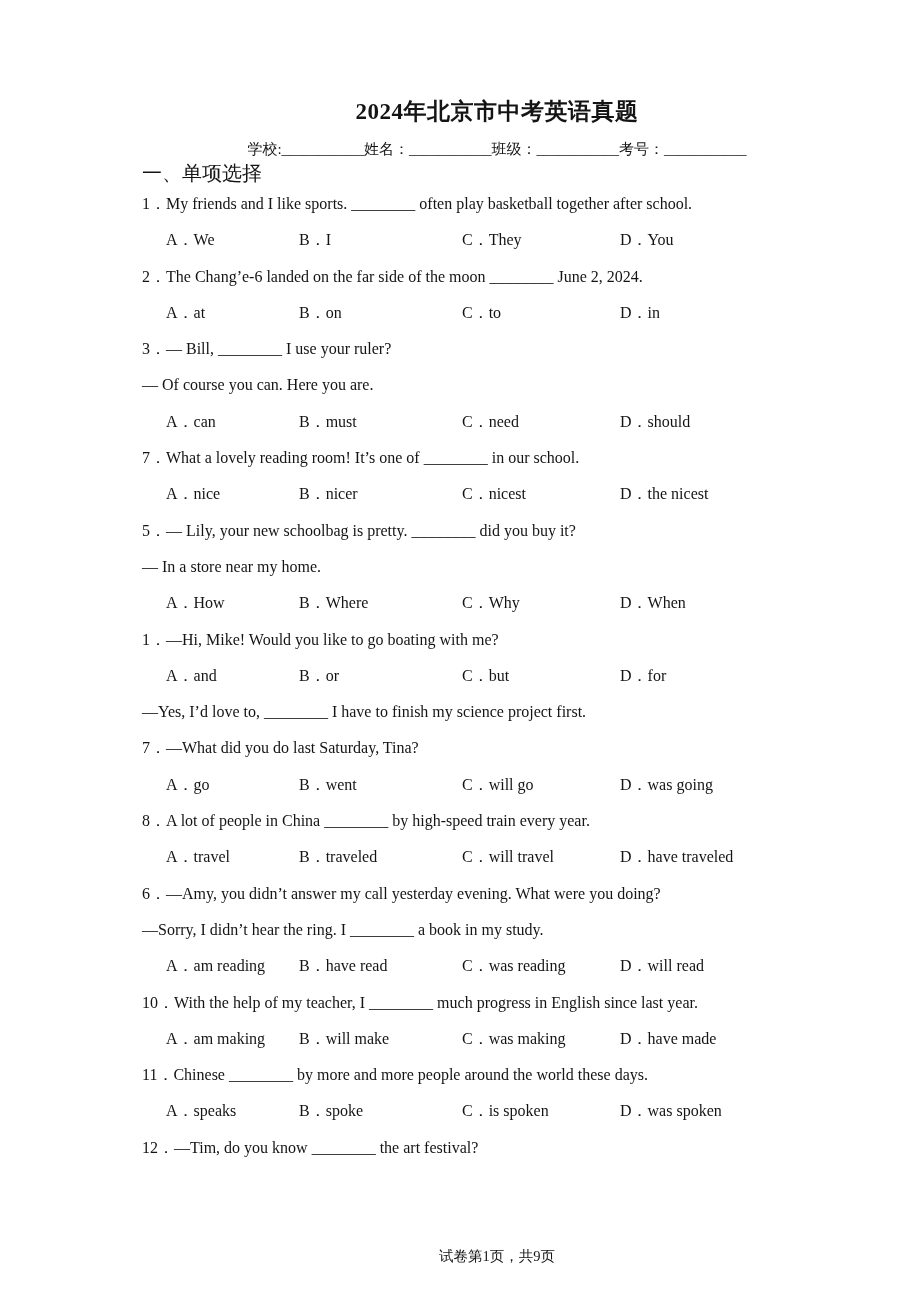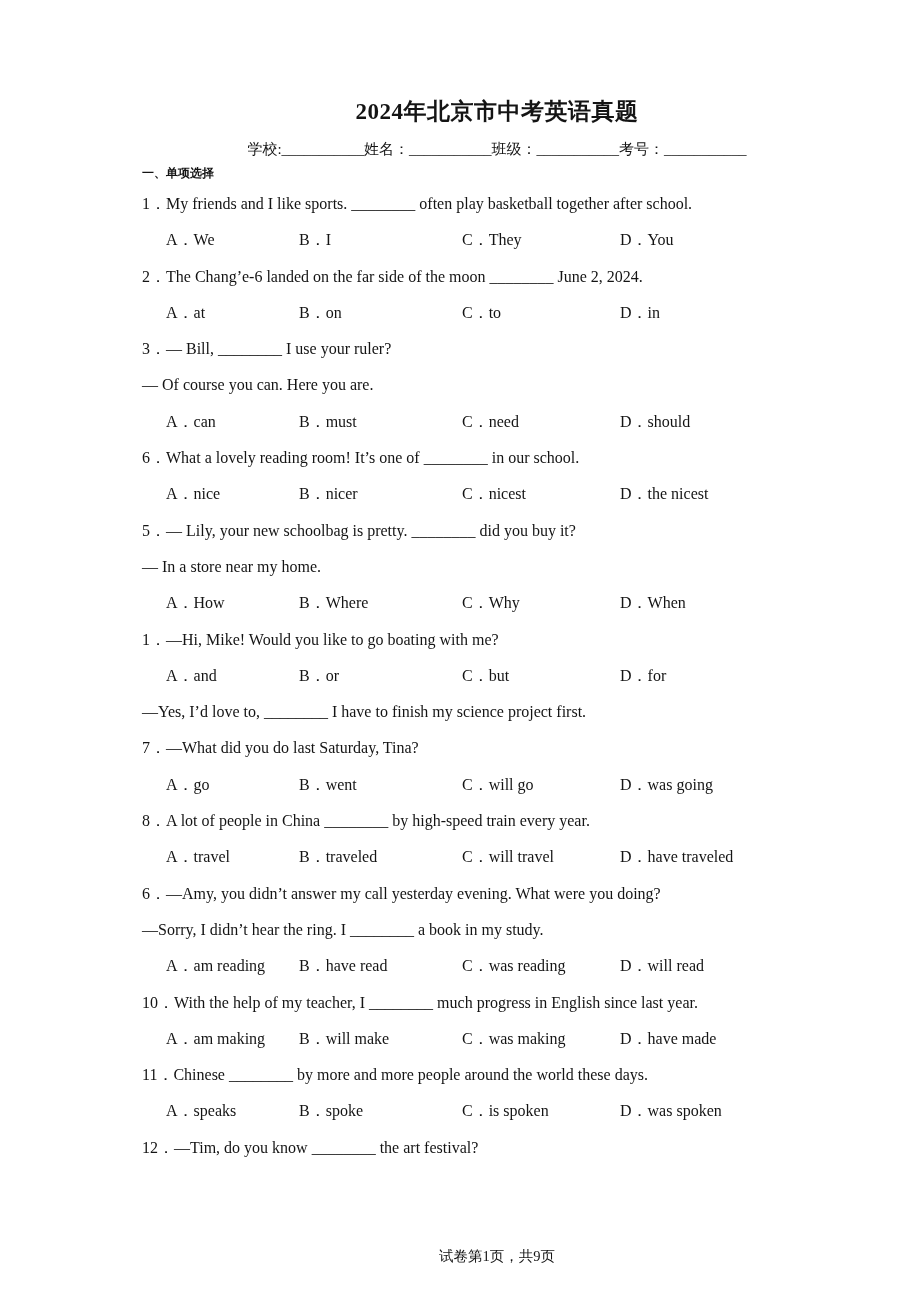--- a/index.html
+++ b/index.html
@@ -38,23 +38,23 @@
     line-height: 25px;
     white-space: nowrap;
   }
   .student-info .blank {
     letter-spacing: 0;
   }
   .section-heading {
     position: absolute;
     top: 161px;
     left: 105px;
-    font-size: 12px;
+    font-size: 20px;
     line-height: 24px;
-    font-weight: bold;
+    font-weight: normal;
   }
   .questions {
     position: absolute;
     top: 186px;
     left: 105px;
     right: 60px;
   }
   .q-line {
     height: 36.3px;
     line-height: 36.3px;
@@ -111,21 +111,21 @@
         <div class="q-line">3．— Bill, ________ I use your ruler?</div>
         <div class="q-line">— Of course you can. Here you are.</div>
         <div class="q-line options">
           <span class="opt opt-a">A．can</span>
           <span class="opt opt-b">B．must</span>
           <span class="opt opt-c">C．need</span>
           <span class="opt opt-d">D．should</span>
         </div>
       </div>
       <div class="q">
-        <div class="q-line">6．What a lovely reading room! It’s one of ________ in our school.</div>
+        <div class="q-line">7．What a lovely reading room! It’s one of ________ in our school.</div>
         <div class="q-line options">
           <span class="opt opt-a">A．nice</span>
           <span class="opt opt-b">B．nicer</span>
           <span class="opt opt-c">C．nicest</span>
           <span class="opt opt-d">D．the nicest</span>
         </div>
       </div>
       <div class="q">
         <div class="q-line">5．— Lily, your new schoolbag is pretty. ________ did you buy it?</div>
         <div class="q-line">— In a store near my home.</div>

